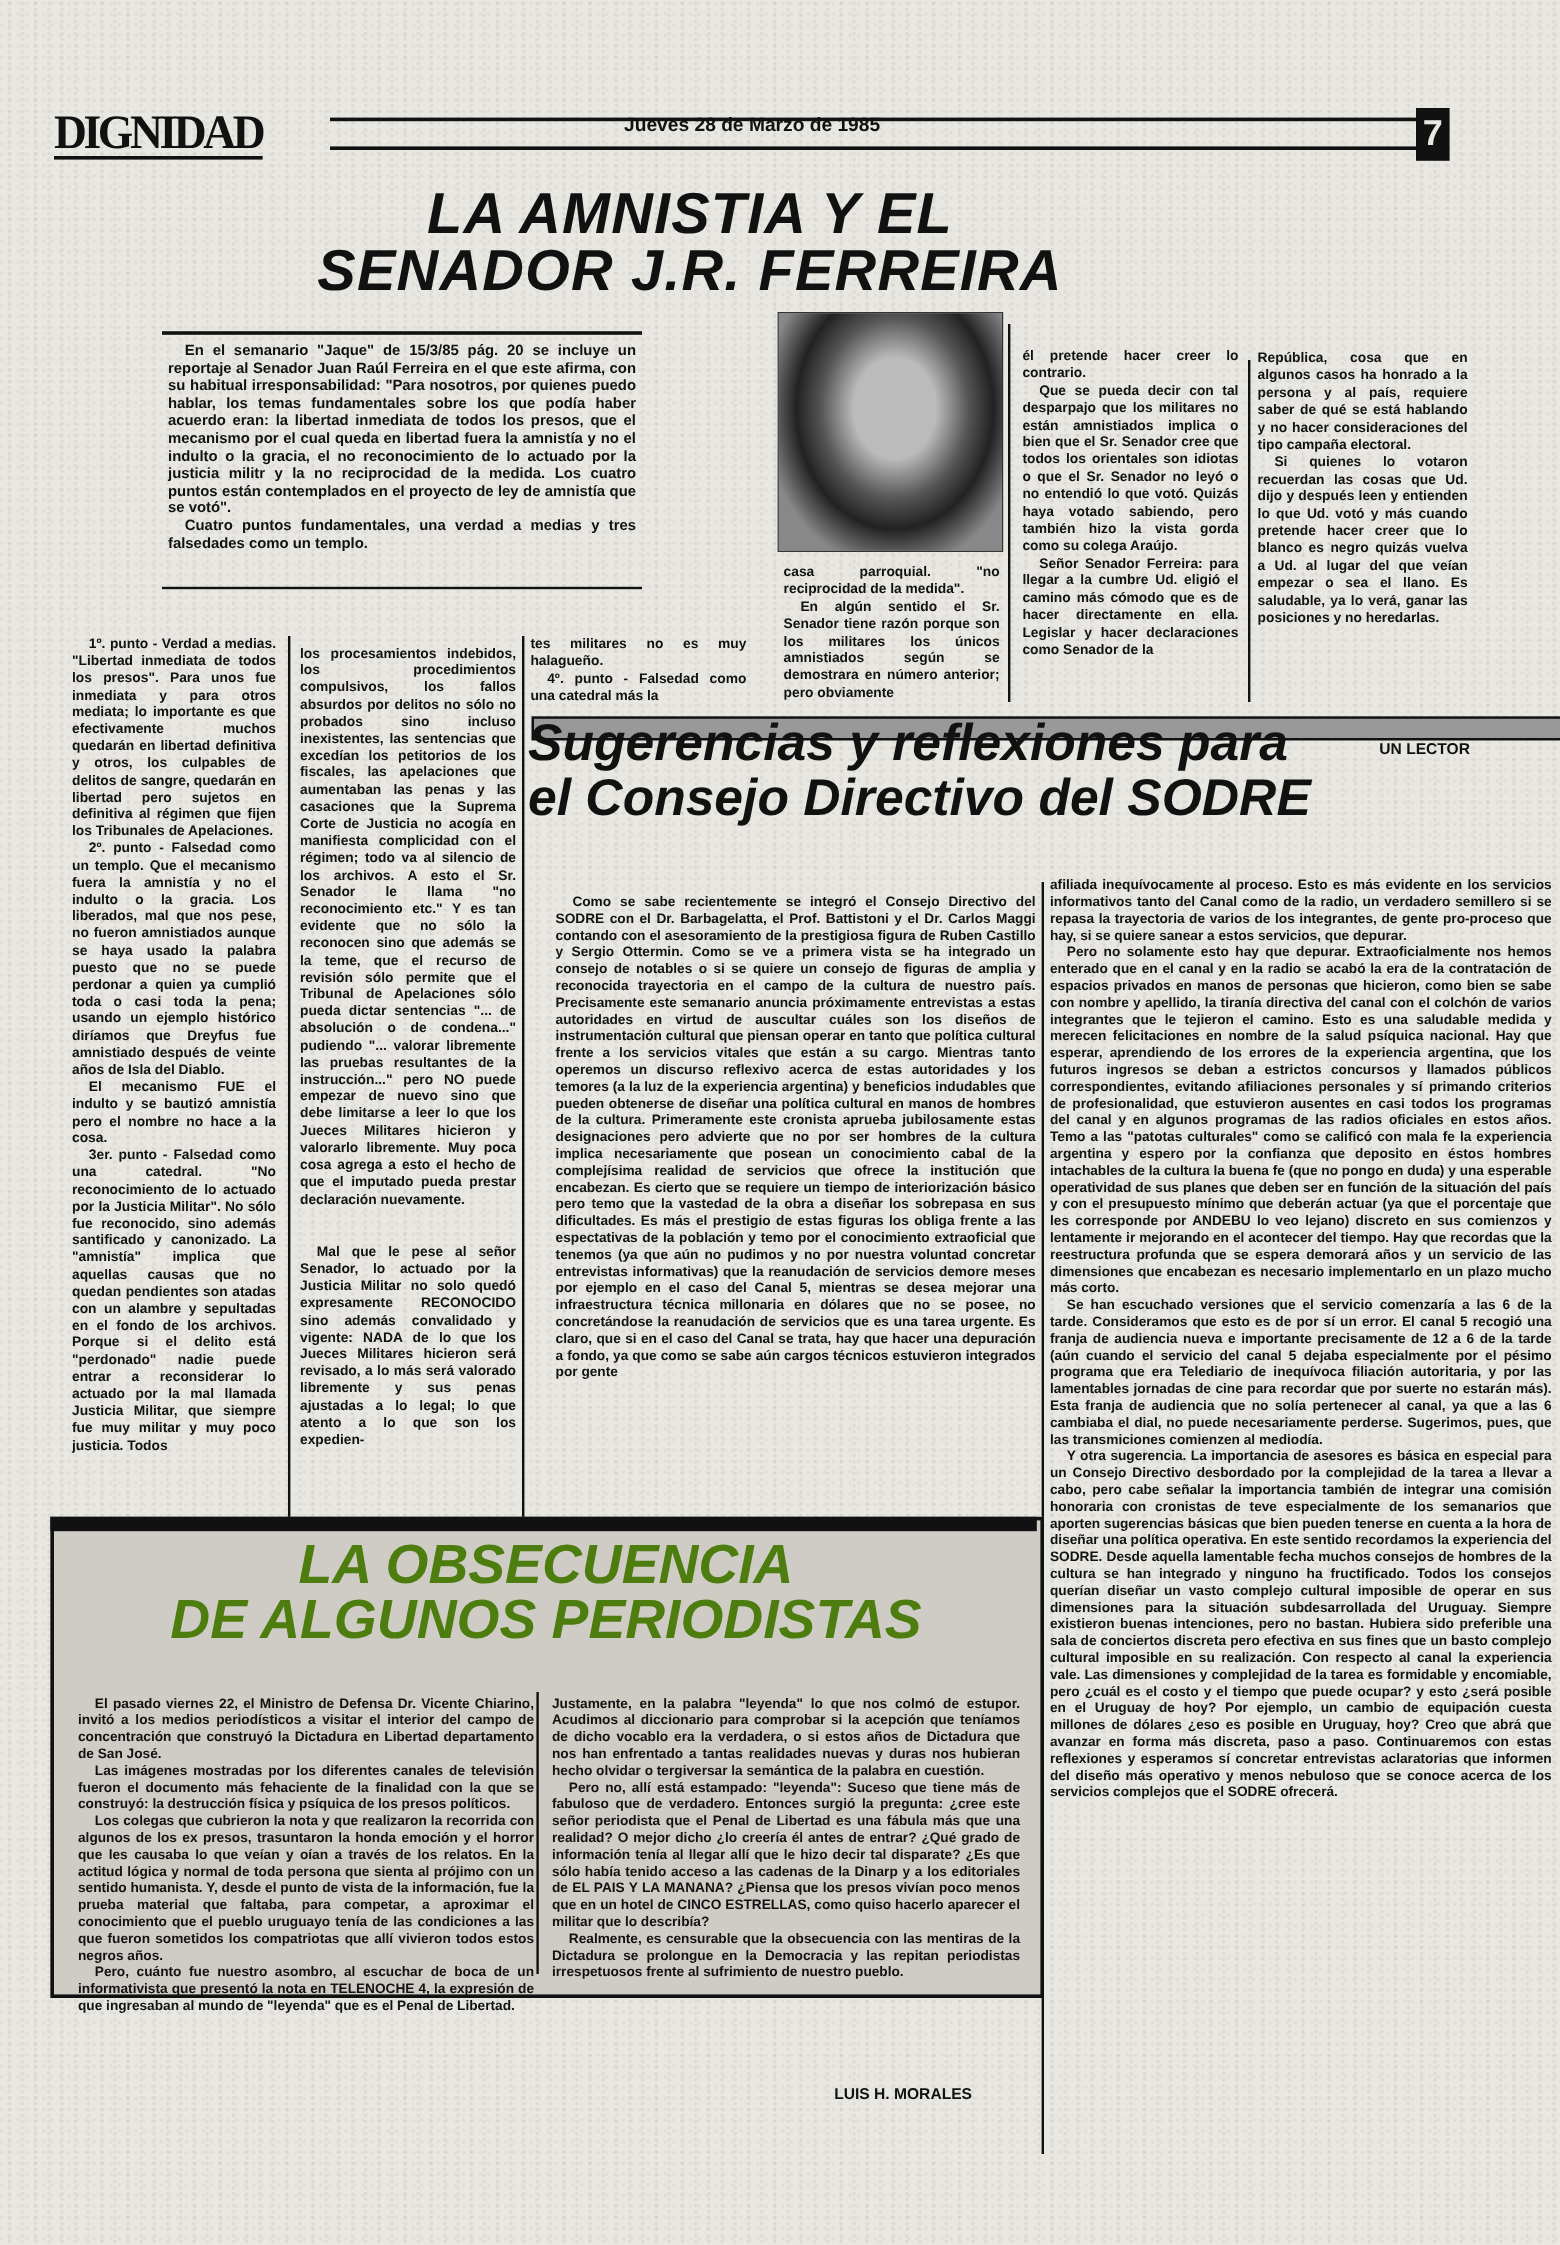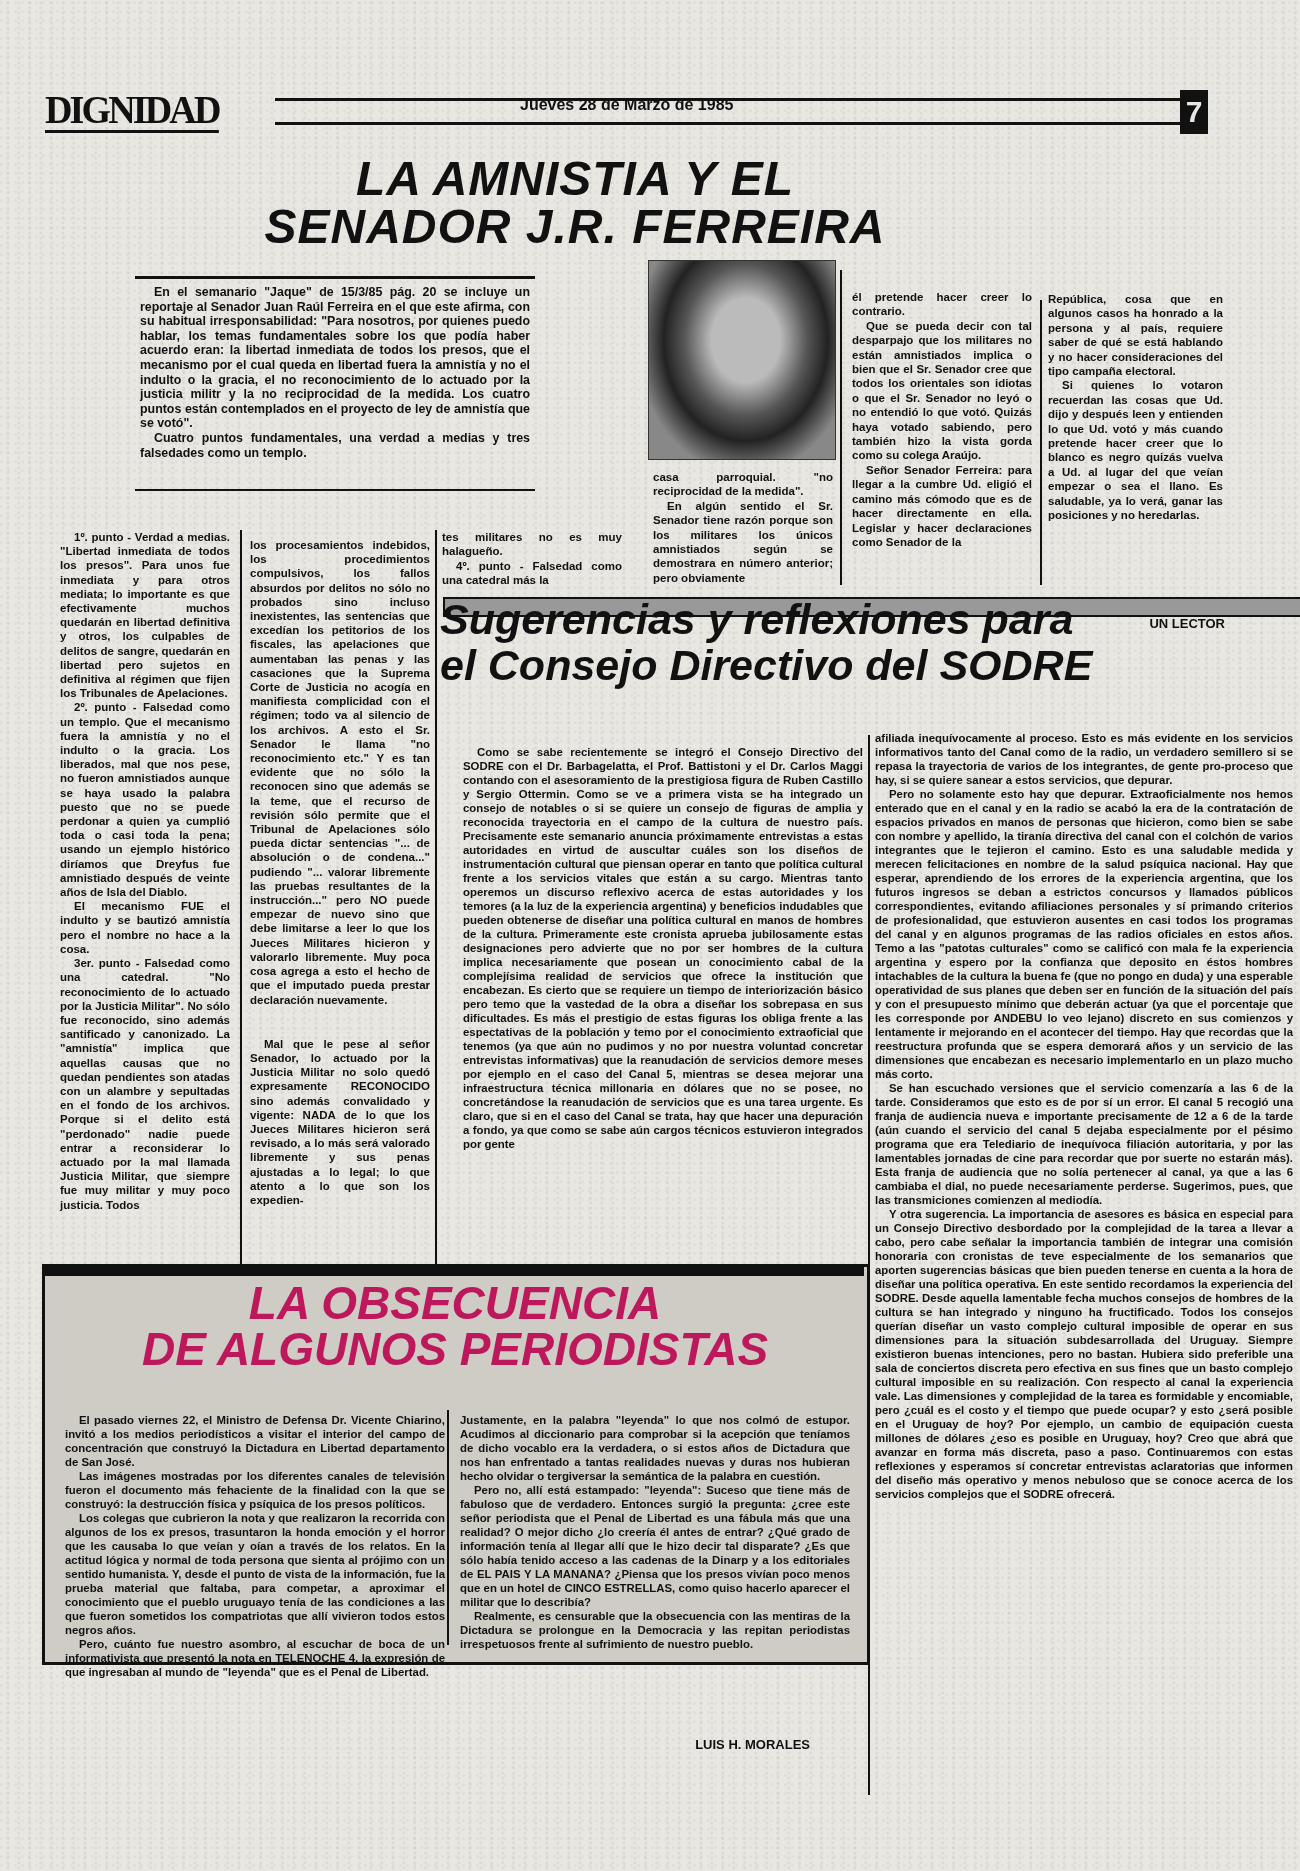--- a/index.html
+++ b/index.html
@@ -22,21 +22,21 @@
   .intro{left:140px;top:285px;width:390px;font-size:12.4px;line-height:14.6px;}
   .introrule{left:135px;top:276px;width:400px;height:3px;background:#111;}
   .introrule2{left:135px;top:489px;width:400px;height:2px;background:#111;}
   .photo{left:648px;top:260px;width:186px;height:198px;background:
      radial-gradient(ellipse at 52% 40%,#bbb 0 25%,#555 45%,#222 60%,#888 80%);border:1px solid #333;}
   .vr{width:2px;background:#111;}
   .sub{left:440px;top:596px;width:760px;font-size:43px;line-height:46px;font-weight:900;font-style:italic;}
   .bar{left:443px;top:597px;width:857px;height:16px;background:#999;border:2px solid #111;}
   .box2{left:42px;top:1264px;width:822px;height:395px;border:3px solid #111;background:#cfccc5;}
   .box2-top{left:42px;top:1264px;width:822px;height:12px;background:#111;}
-  .t2{left:55px;top:1280px;width:800px;text-align:center;font-size:46px;line-height:46px;font-weight:900;font-style:italic;color:#be185d;}
+  .t2{left:55px;top:1280px;width:800px;text-align:center;font-size:46px;line-height:46px;font-weight:900;font-style:italic;color:#4d7c0f;}
   .sig{font-weight:bold;font-size:13px;text-align:right;}
 </style>
 </head>
 <body>
 <div class="grain"></div>
 
 <div class="abs masthead-logo">DIGNIDAD</div>
 <div class="abs rule" style="left:275px;top:98px;width:905px;"></div>
 <div class="abs rule" style="left:275px;top:122px;width:905px;"></div>
 <div class="abs date">Jueves 28 de Marzo de 1985</div>

